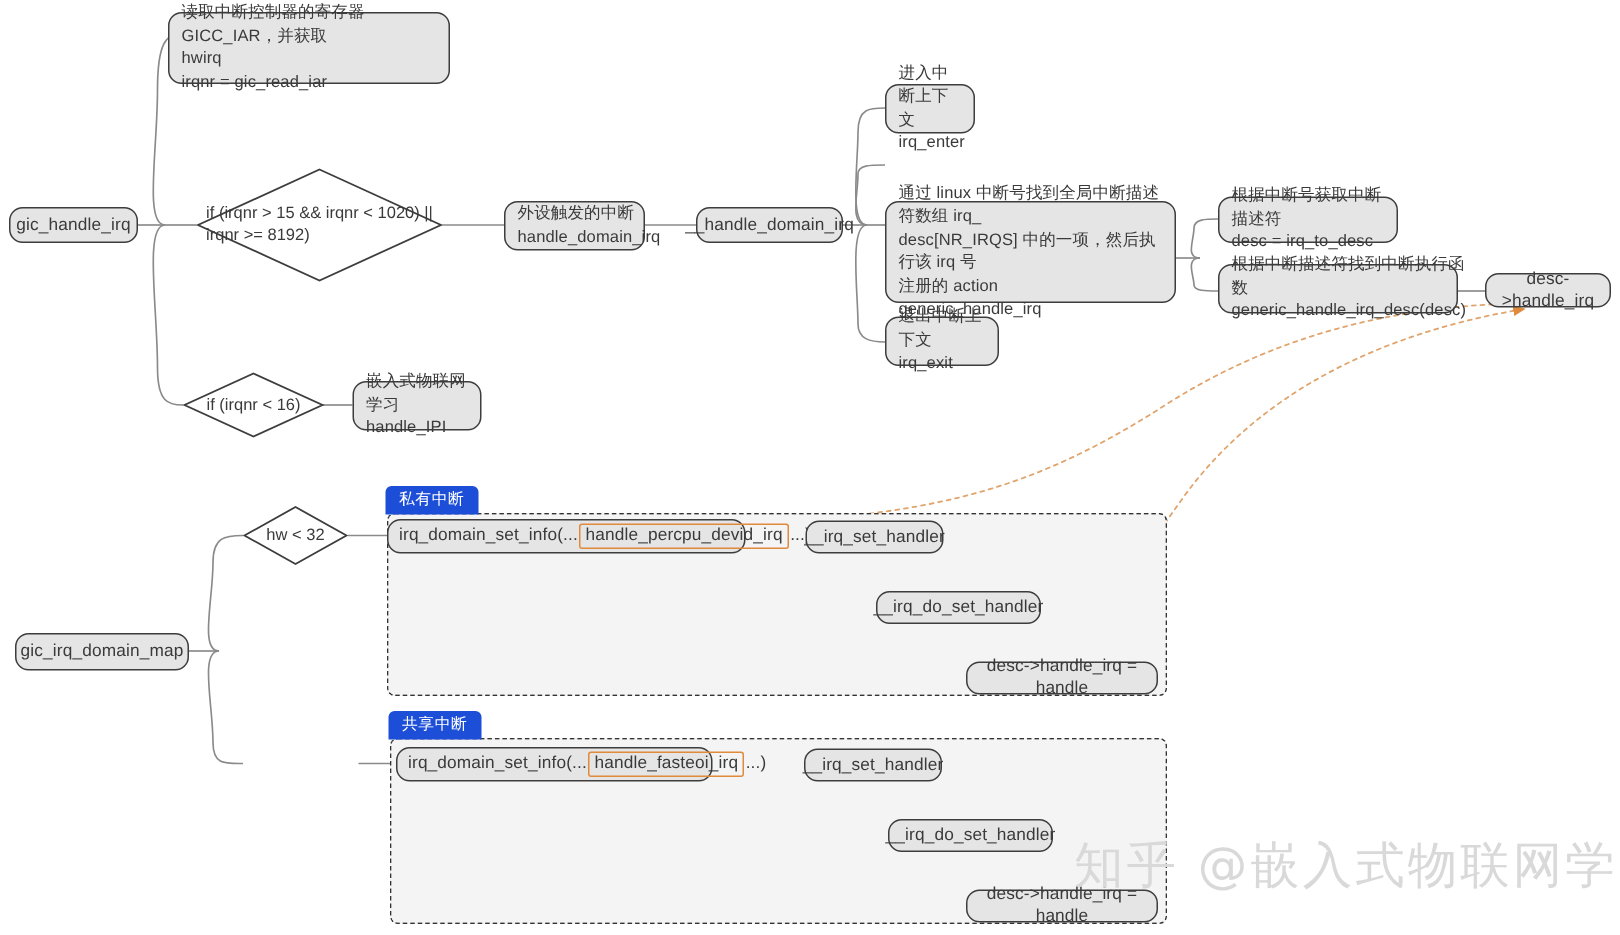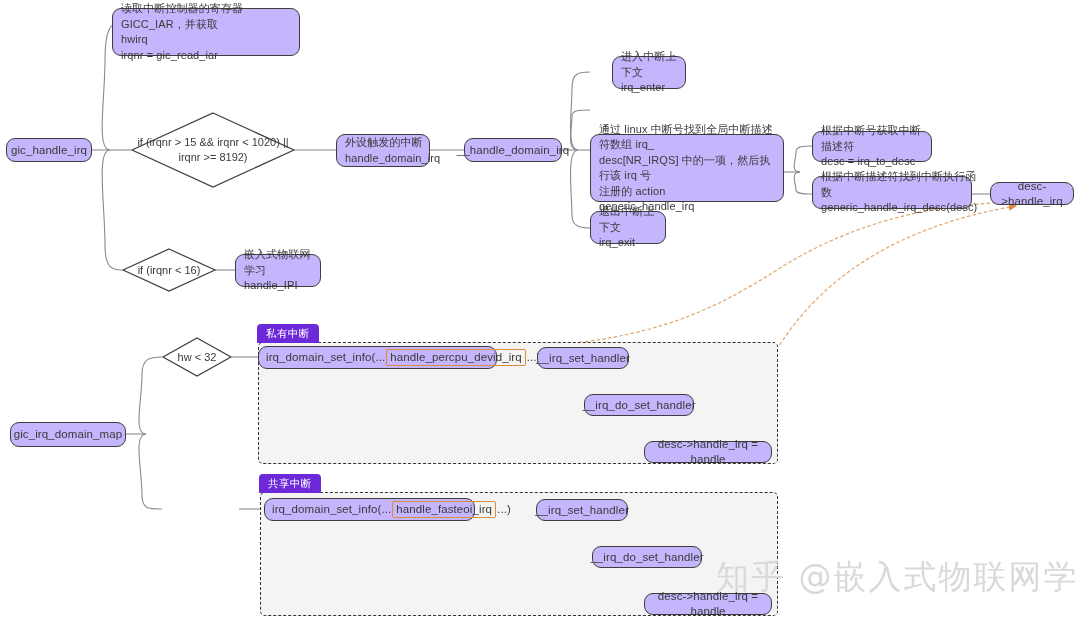--- a/index.html
+++ b/index.html
@@ -24,21 +24,21 @@
     top: 0;
     width: 1080px;
     height: 623px;
     pointer-events: none;
   }
 
   
   .node {
     position: absolute;
     box-sizing: border-box;
-    background: #c4b5fd;
+    background: #e5e5e5;
     border: 1.4px solid #3d3d3d;
     border-radius: 9px;
     color: #3a3a3a;
     font-size: 11.5px;
     line-height: 15px;
     padding: 4px 8px;
     white-space: pre-line;
     display: flex;
     align-items: center;
     letter-spacing: .1px;
@@ -52,41 +52,41 @@
     position: absolute;
   }
   .diamond-wrap svg { display: block; overflow: visible; }
   .diamond-label {
     position: absolute;
     left: 0; top: 0;
     width: 100%; height: 100%;
     display: flex;
     align-items: center;
     justify-content: center;
-    text-align: center;
+    text-align: left;
     color: #3a3a3a;
     font-size: 11px;
     line-height: 15px;
     white-space: pre-line;
     pointer-events: none;
   }
 
   
   .group {
     position: absolute;
     box-sizing: border-box;
     border: 1.8px dashed #333333;
     border-radius: 5px;
     background: #f4f4f4;
   }
   .group-tab {
     position: absolute;
     top: -19px;
     left: -2px;
-    background: #6d28d9;
+    background: #1d4ed8;
     color: #ffffff;
     font-size: 10.5px;
     line-height: 19px;
     height: 19px;
     padding: 0 9px;
     border-radius: 4px 4px 0 0;
     white-space: nowrap;
     letter-spacing: .4px;
   }
 
@@ -208,21 +208,21 @@
   </div>
 
   <div class="node cn" style="left:336px; top:134px; width:94px; height:33px;">外设触发的中断
 handle_domain_irq</div>
 
   <div class="node cn" style="left:235px; top:254px; width:86px; height:33px;">嵌入式物联网学习
 handle_IPI</div>
 
   <div class="node center" style="left:464px; top:138px; width:98px; height:24px;">__handle_domain_irq</div>
 
-  <div class="node cn" style="left:590px; top:56px; width:74px; height:33px;margin-left:22px;">进入中断上下文
+  <div class="node cn" style="left:590px; top:56px; width:60px; height:33px;">进入中断上下文
 irq_enter</div>
 
 
   <div class="node cn" style="left:590px; top:134px; width:194px; height:68px;">通过 linux 中断号找到全局中断描述符数组 irq_
 desc[NR_IRQS] 中的一项，然后执行该 irq 号
 注册的 action
 generic_handle_irq</div>
 
   <div class="node cn" style="left:590px; top:211px; width:76px; height:33px;">退出中断上下文
 irq_exit</div>

